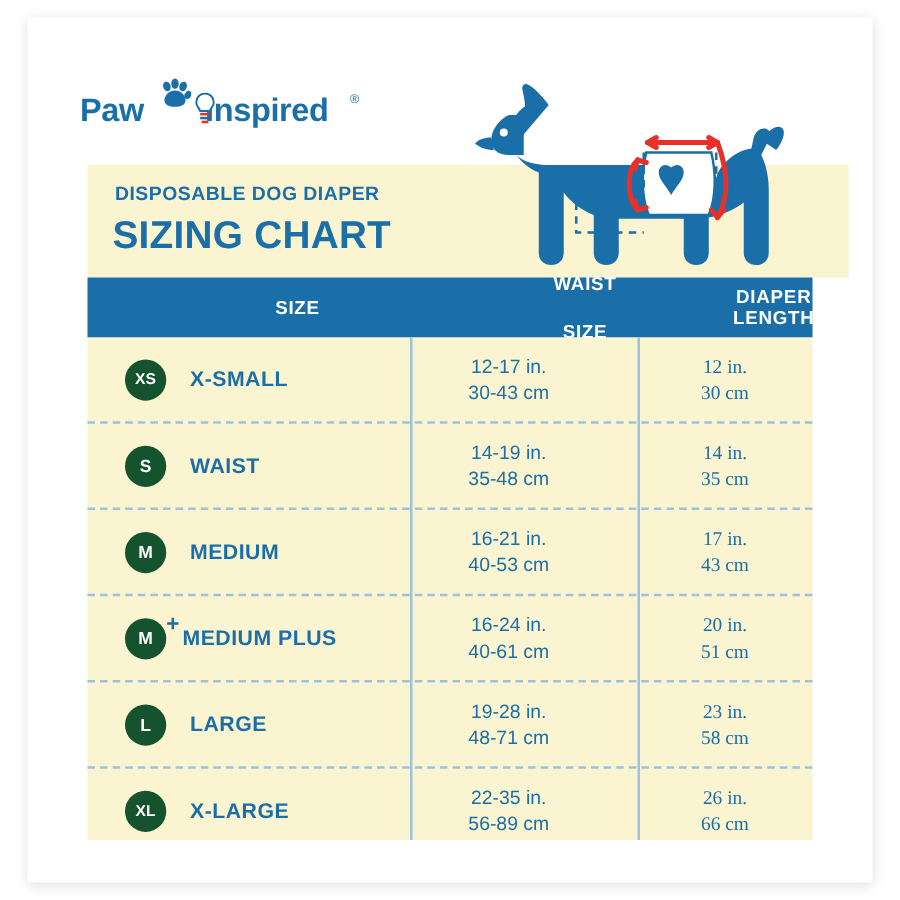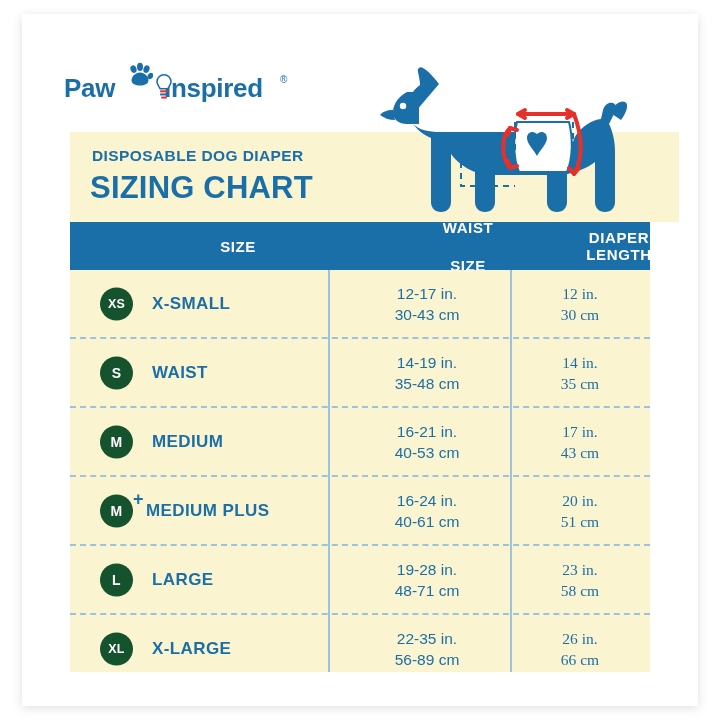--- a/index.html
+++ b/index.html
@@ -198,21 +198,21 @@
   .cell {
     position: absolute;
     top: 50%;
     transform: translateY(-50%);
     text-align: center;
     font-size: 15.5px;
     color: #1b6fa8;
     line-height: 21px;
   }
   .cell .ln2 { display: block; }
-  .c-waist  { left: 266px; width: 182px; }
+  .c-waist  { left: 246px; width: 182px; }
   .c-length { left: 440px; width: 140px; font-family: Liberation Serif, serif; }
 
   
   .vsep {
     position: absolute;
     top: 48px;
     width: 2px;
     height: 402px;
     background: #9cc3dd;
   }

